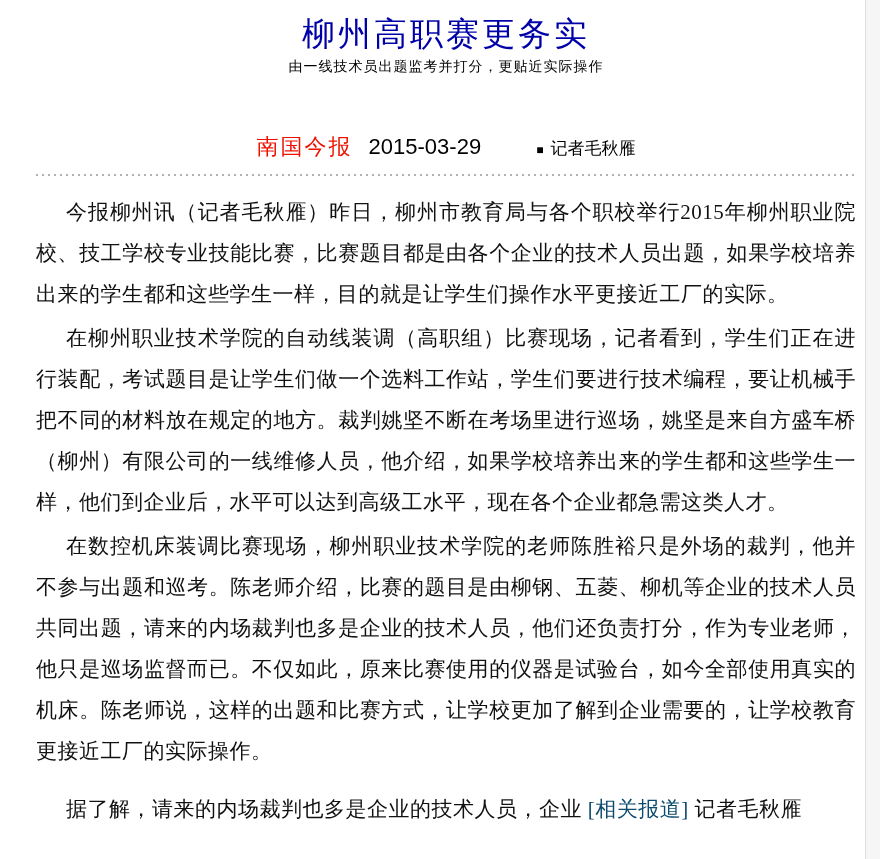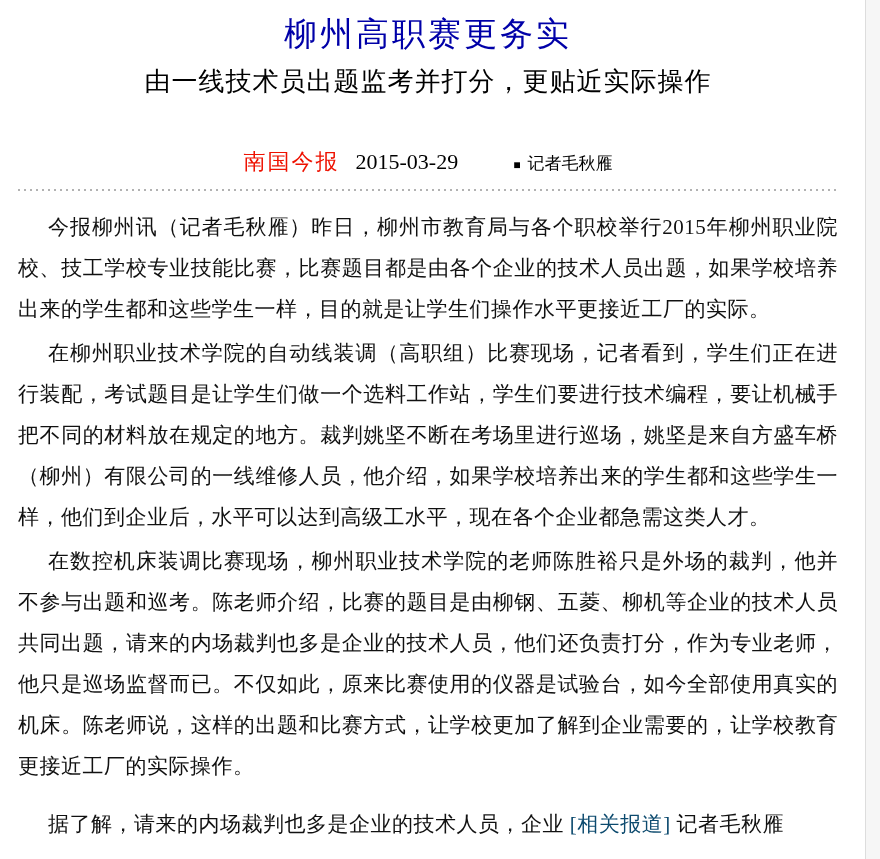--- a/index.html
+++ b/index.html
@@ -5,38 +5,37 @@
   html, body { margin: 0; padding: 0; }
   body {
     width: 880px; height: 859px;
     overflow: hidden;
     background: #ffffff;
     font-family: "Liberation Sans", sans-serif;
     position: relative;
   }
   .page { position: relative; width: 880px; height: 859px; overflow: hidden; }
   .content {
-    position: absolute; left: 18px; top: 0;
+    position: absolute; left: 36px; top: 0;
     width: 820px;
   }
   .title {
     margin: 15px 0 0 0;
     text-align: center;
     color: #0000a8;
     font-size: 33px;
     line-height: 38px;
     font-weight: normal;
     font-family: "Liberation Serif", serif;
     letter-spacing: 3px;
   }
   .subtitle {
-    margin-top: 15px;
     text-align: center;
     color: #000000;
-    font-size: 26px;
+    font-size: 14px;
     line-height: 26px;
     letter-spacing: 1px;
     font-family: "Liberation Sans", sans-serif;
   }
   .byline {
     margin-top: 9px;
     display: flex;
     justify-content: center;
     align-items: baseline;
     font-size: 22px;
@@ -44,21 +43,21 @@
   }
   .source {
     color: #ee1100;
     font-family: "Liberation Serif", serif;
     letter-spacing: 2px;
     margin-top: 46px;
   }
   .date {
     margin-left: 16px;
     color: #000000;
-    font-family: Liberation Serif, serif;
+    font-family: Liberation Sans, sans-serif;
   }
   .reporter-group {
     margin-left: 55px;
     font-size: 17px;
     display: inline-flex;
     align-items: baseline;
     color: #000000;
   }
   .bullet {
     font-size: 12px;

